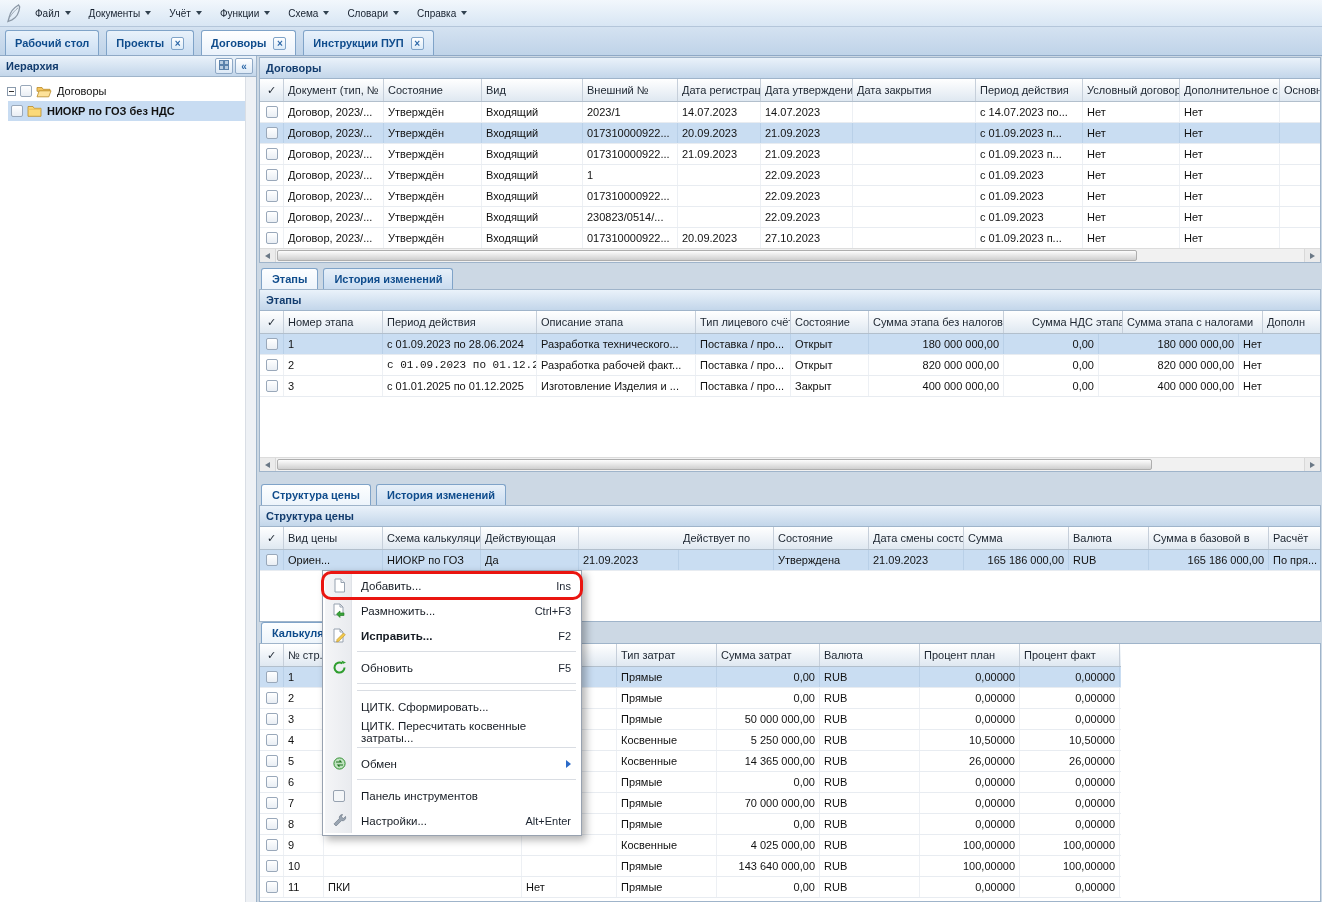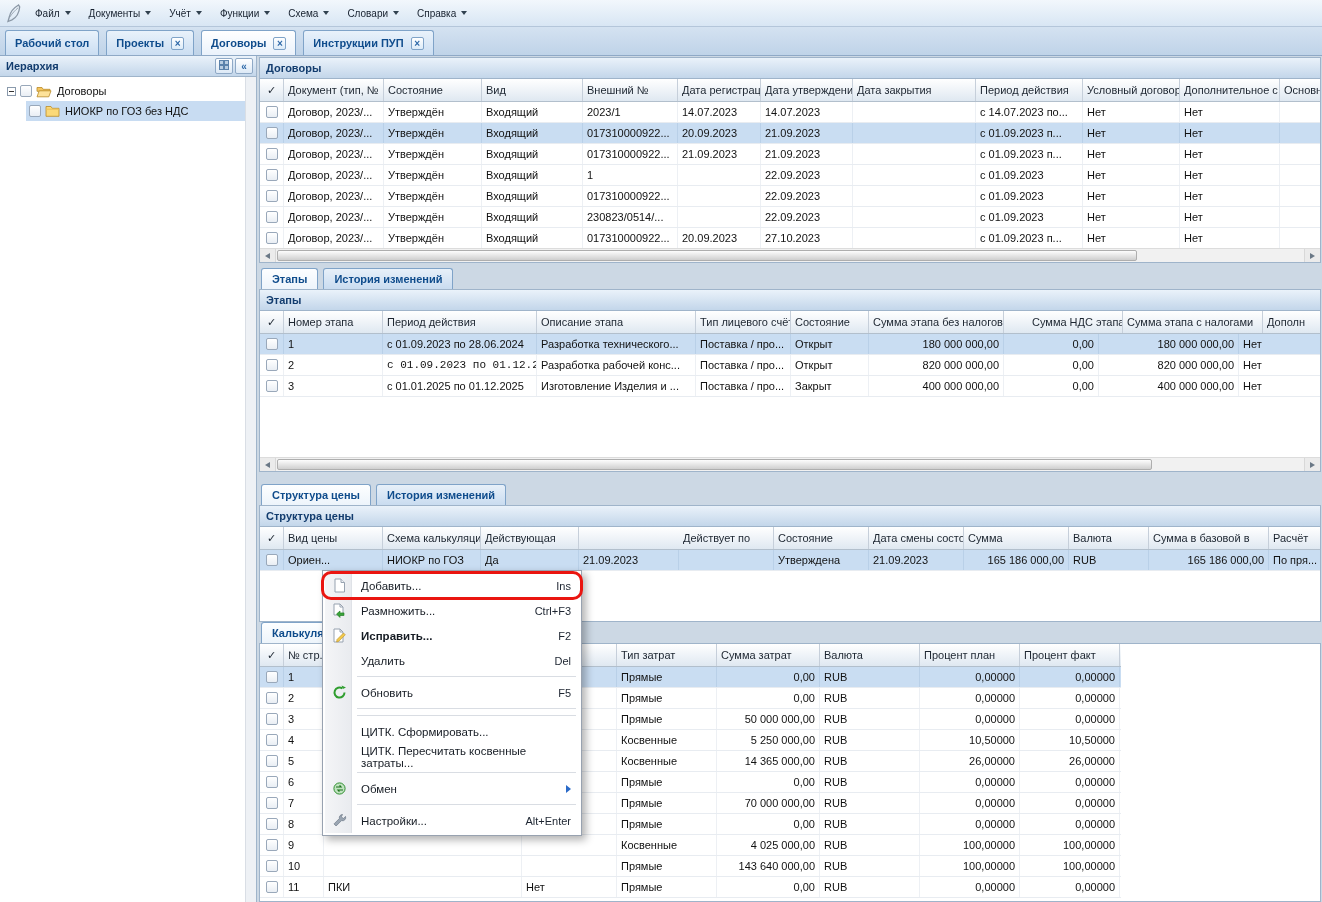--- a/index.html
+++ b/index.html
@@ -21,21 +21,21 @@
 
   
   .left-panel{position:absolute;left:0;top:56px;width:257px;bottom:0;background:#fff;border-right:1px solid #9fb4ca;box-sizing:border-box;}
   .panel-head{height:21px;background:linear-gradient(#eaf2fa,#c3d6ea);border-bottom:1px solid #9fb4ca;display:flex;align-items:center;padding:0 3px 0 6px;color:#123c6e;font-weight:bold;font-size:11px;box-sizing:border-box;}
   .panel-head .sp{flex:1;}
   .phbtn{width:18px;height:16px;margin-left:2px;border:1px solid #8fa9c6;border-radius:2px;background:linear-gradient(#fff,#dce9f6);display:flex;align-items:center;justify-content:center;color:#2d68a8;font-size:10px;font-weight:bold;box-sizing:border-box;}
   .vtrack{position:absolute;right:0;top:21px;bottom:0;width:10px;background:#eef1f5;border-left:1px solid #d9dee5;}
   .tree{padding:4px 0 0 4px;}
   .tree-row{height:20px;display:flex;align-items:center;gap:4px;padding-left:3px;white-space:nowrap;}
   .tree-row.selected{background:#c8dcf2;}
-  .tree-row.child{margin-left:22px;}
+  .tree-row.child{margin-left:4px;font-weight:bold;}
   .expander{width:9px;height:9px;min-width:9px;border:1px solid #8a9aac;background:#fff;display:flex;align-items:center;justify-content:center;box-sizing:border-box;}
   .minus{display:block;width:5px;height:1px;background:#333;}
   .cbx{display:inline-block;width:12px;height:12px;min-width:12px;border:1px solid #99a8ba;border-radius:2px;background:linear-gradient(#ffffff,#e9eef4);box-sizing:border-box;}
   .tico{display:flex;align-items:center;}
   .tlabel{padding-left:1px;}
 
   
   .main{position:absolute;left:258px;top:56px;right:0;bottom:0;}
   .section{position:absolute;left:1px;right:1px;}
   .sec-box{position:absolute;left:0;right:0;background:#fff;border:1px solid #9fb4ca;overflow:hidden;box-sizing:border-box;}
@@ -362,21 +362,21 @@
               <div class="gcell num" style="width: 95px;">0,00</div>
               <div class="gcell num" style="width: 140px;">180 000 000,00</div>
               <div class="gcell" style="width: 85px;">Нет</div>
             </div>
             <div class="grid-row">
               <div class="gcell chk">
                 <span class="cbx"></span>
               </div>
               <div class="gcell" style="width: 99px;">2</div>
               <div class="gcell" style="width: 154px; font-family: Liberation Mono, monospace;">с 01.09.2023 по 01.12.2024</div>
-              <div class="gcell" style="width: 159px;">Разработка рабочей конс...</div>
+              <div class="gcell" style="width: 159px;">Разработка рабочей факт...</div>
               <div class="gcell" style="width: 95px;">Поставка / про...</div>
               <div class="gcell" style="width: 78px;">Открыт</div>
               <div class="gcell num" style="width: 135px;">820 000 000,00</div>
               <div class="gcell num" style="width: 95px;">0,00</div>
               <div class="gcell num" style="width: 140px;">820 000 000,00</div>
               <div class="gcell" style="width: 85px;">Нет</div>
             </div>
             <div class="grid-row">
               <div class="gcell chk">
                 <span class="cbx"></span>
@@ -642,24 +642,20 @@
         <span class="ico">
           <svg width="14" height="15" viewBox="0 0 14 15">
             <path d="M2 1h6l3 3v10H2z" fill="#fff" stroke="#97a2b0"></path>
             <path d="M8 1v3h3" fill="none" stroke="#97a2b0"></path>
             <path d="M5 11.5L11.5 5l1.8 1.8L6.8 13.3 4.6 14z" fill="#f2c94c" stroke="#b9902a" stroke-width="0.6"></path>
           </svg>
         </span>
         <span class="lbl">Исправить...</span>
         <span class="sc">F2</span>
       </div>
-      <div class="ctx-item">
-        <span class="lbl">Удалить</span>
-        <span class="sc">Del</span>
-      </div>
       <div class="ctx-sep"></div>
       <div class="ctx-item">
         <span class="ico">
           <svg width="15" height="15" viewBox="0 0 15 15">
             <path d="M12.5 7.5a5 5 0 1 1-2.2-4.1" fill="none" stroke="#2f9e2f" stroke-width="2"></path>
             <path d="M9.6 0.6l1.2 3.4 3.2-1.5z" fill="#2f9e2f"></path>
           </svg>
         </span>
         <span class="lbl">Обновить</span>
         <span class="sc">F5</span>
@@ -679,20 +675,28 @@
             <circle cx="7.5" cy="7.5" r="5.6" fill="#bfe3bf" stroke="#2f8f2f"></circle>
             <path d="M4 6h5L7.6 4.3M11 9H6l1.4 1.7" fill="none" stroke="#1d6f1d" stroke-width="1.2"></path>
           </svg>
         </span>
         <span class="lbl">Обмен</span>
         <span class="subarrow"></span>
       </div>
       <div class="ctx-sep"></div>
       <div class="ctx-item">
         <span class="ico">
+          <svg width="14" height="14" viewBox="0 0 14 14">
+            <rect x="1.5" y="1.5" width="11" height="11" rx="1.5" fill="#f4f6f8" stroke="#97a2b0"></rect>
+          </svg>
+        </span>
+        <span class="lbl">Панель инструментов</span>
+      </div>
+      <div class="ctx-item">
+        <span class="ico">
           <svg width="15" height="15" viewBox="0 0 15 15">
             <path d="M10.5 1.5a3.2 3.2 0 0 0-3.1 4L2 10.9 4.1 13l5.4-5.4a3.2 3.2 0 0 0 4-4.2L11.3 5.6 9.4 3.7z" fill="#9aa5b2" stroke="#6d7987" stroke-width="0.7"></path>
           </svg>
         </span>
         <span class="lbl">Настройки...</span>
         <span class="sc">Alt+Enter</span>
       </div>
     </div>
 
 </div>

